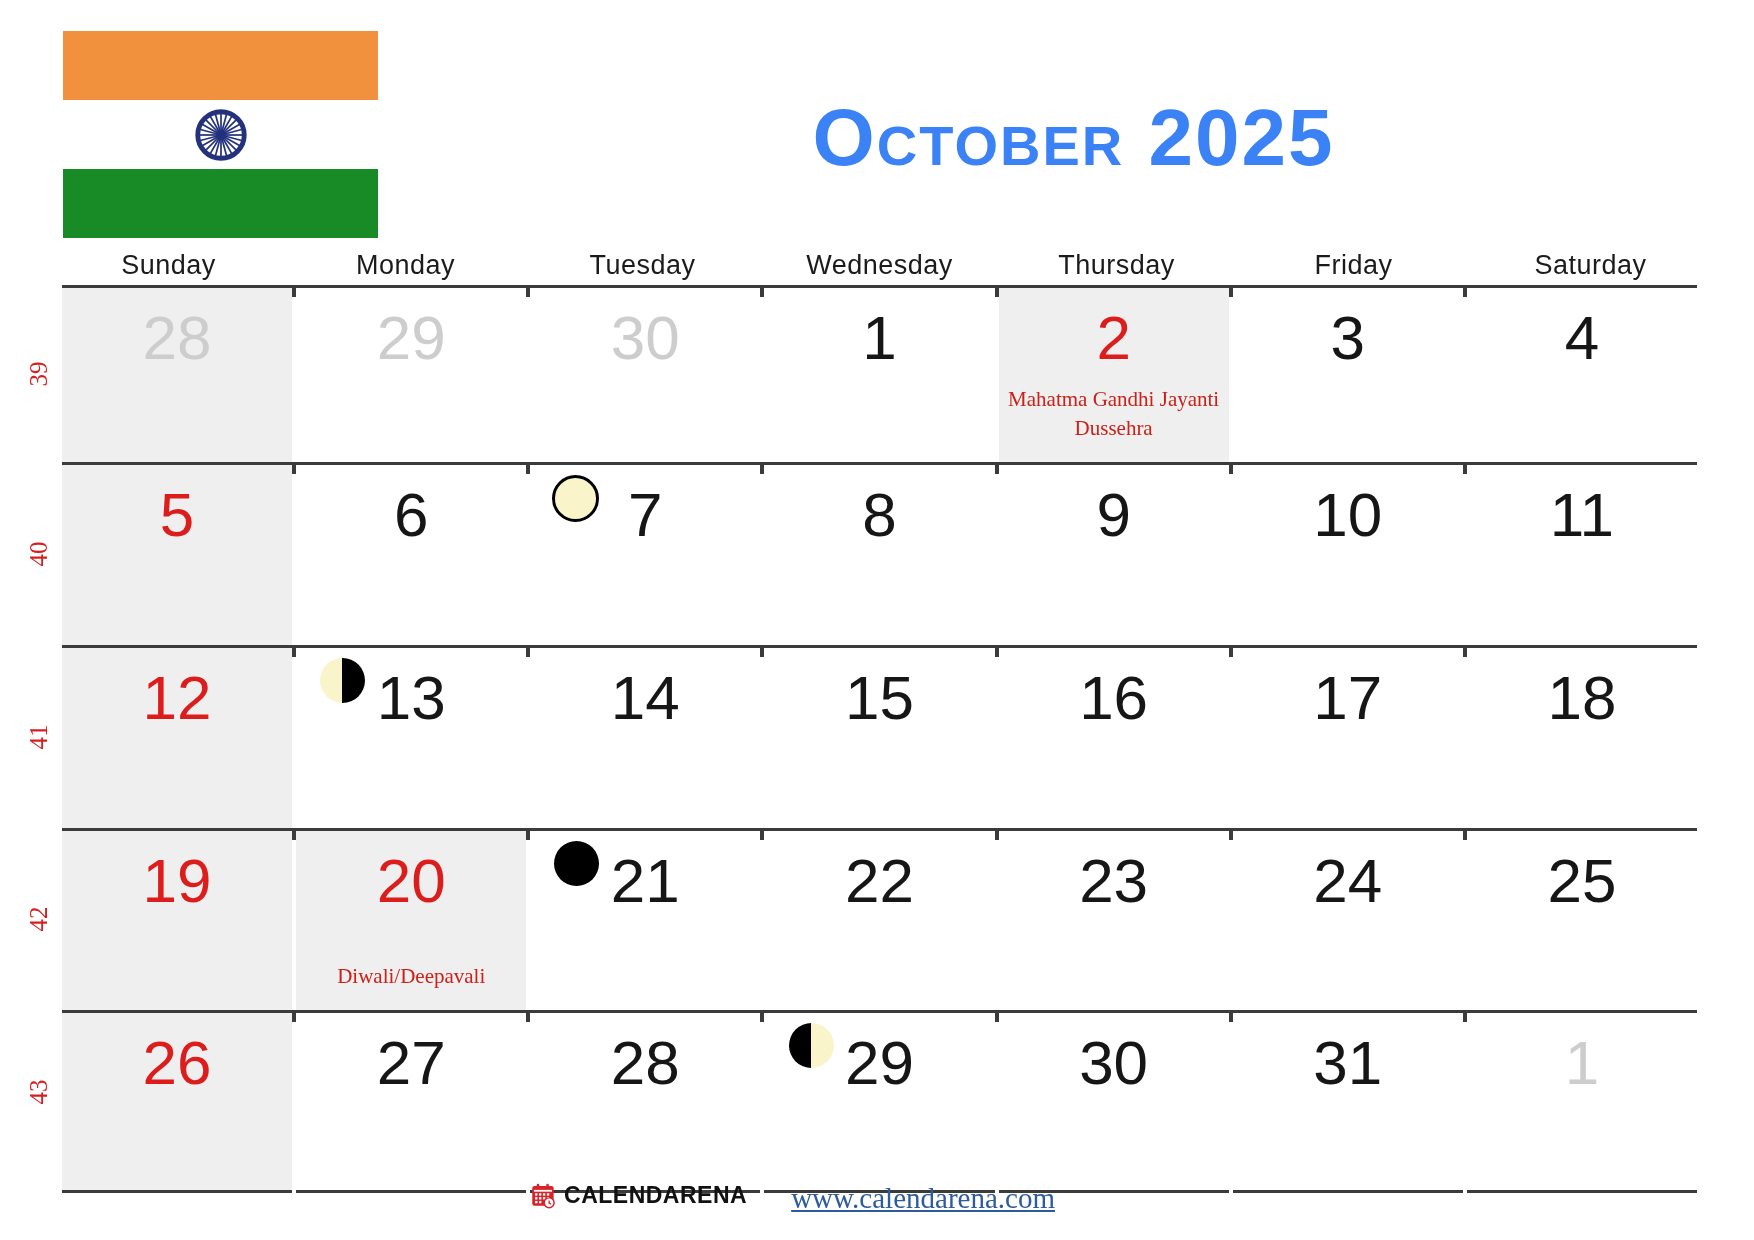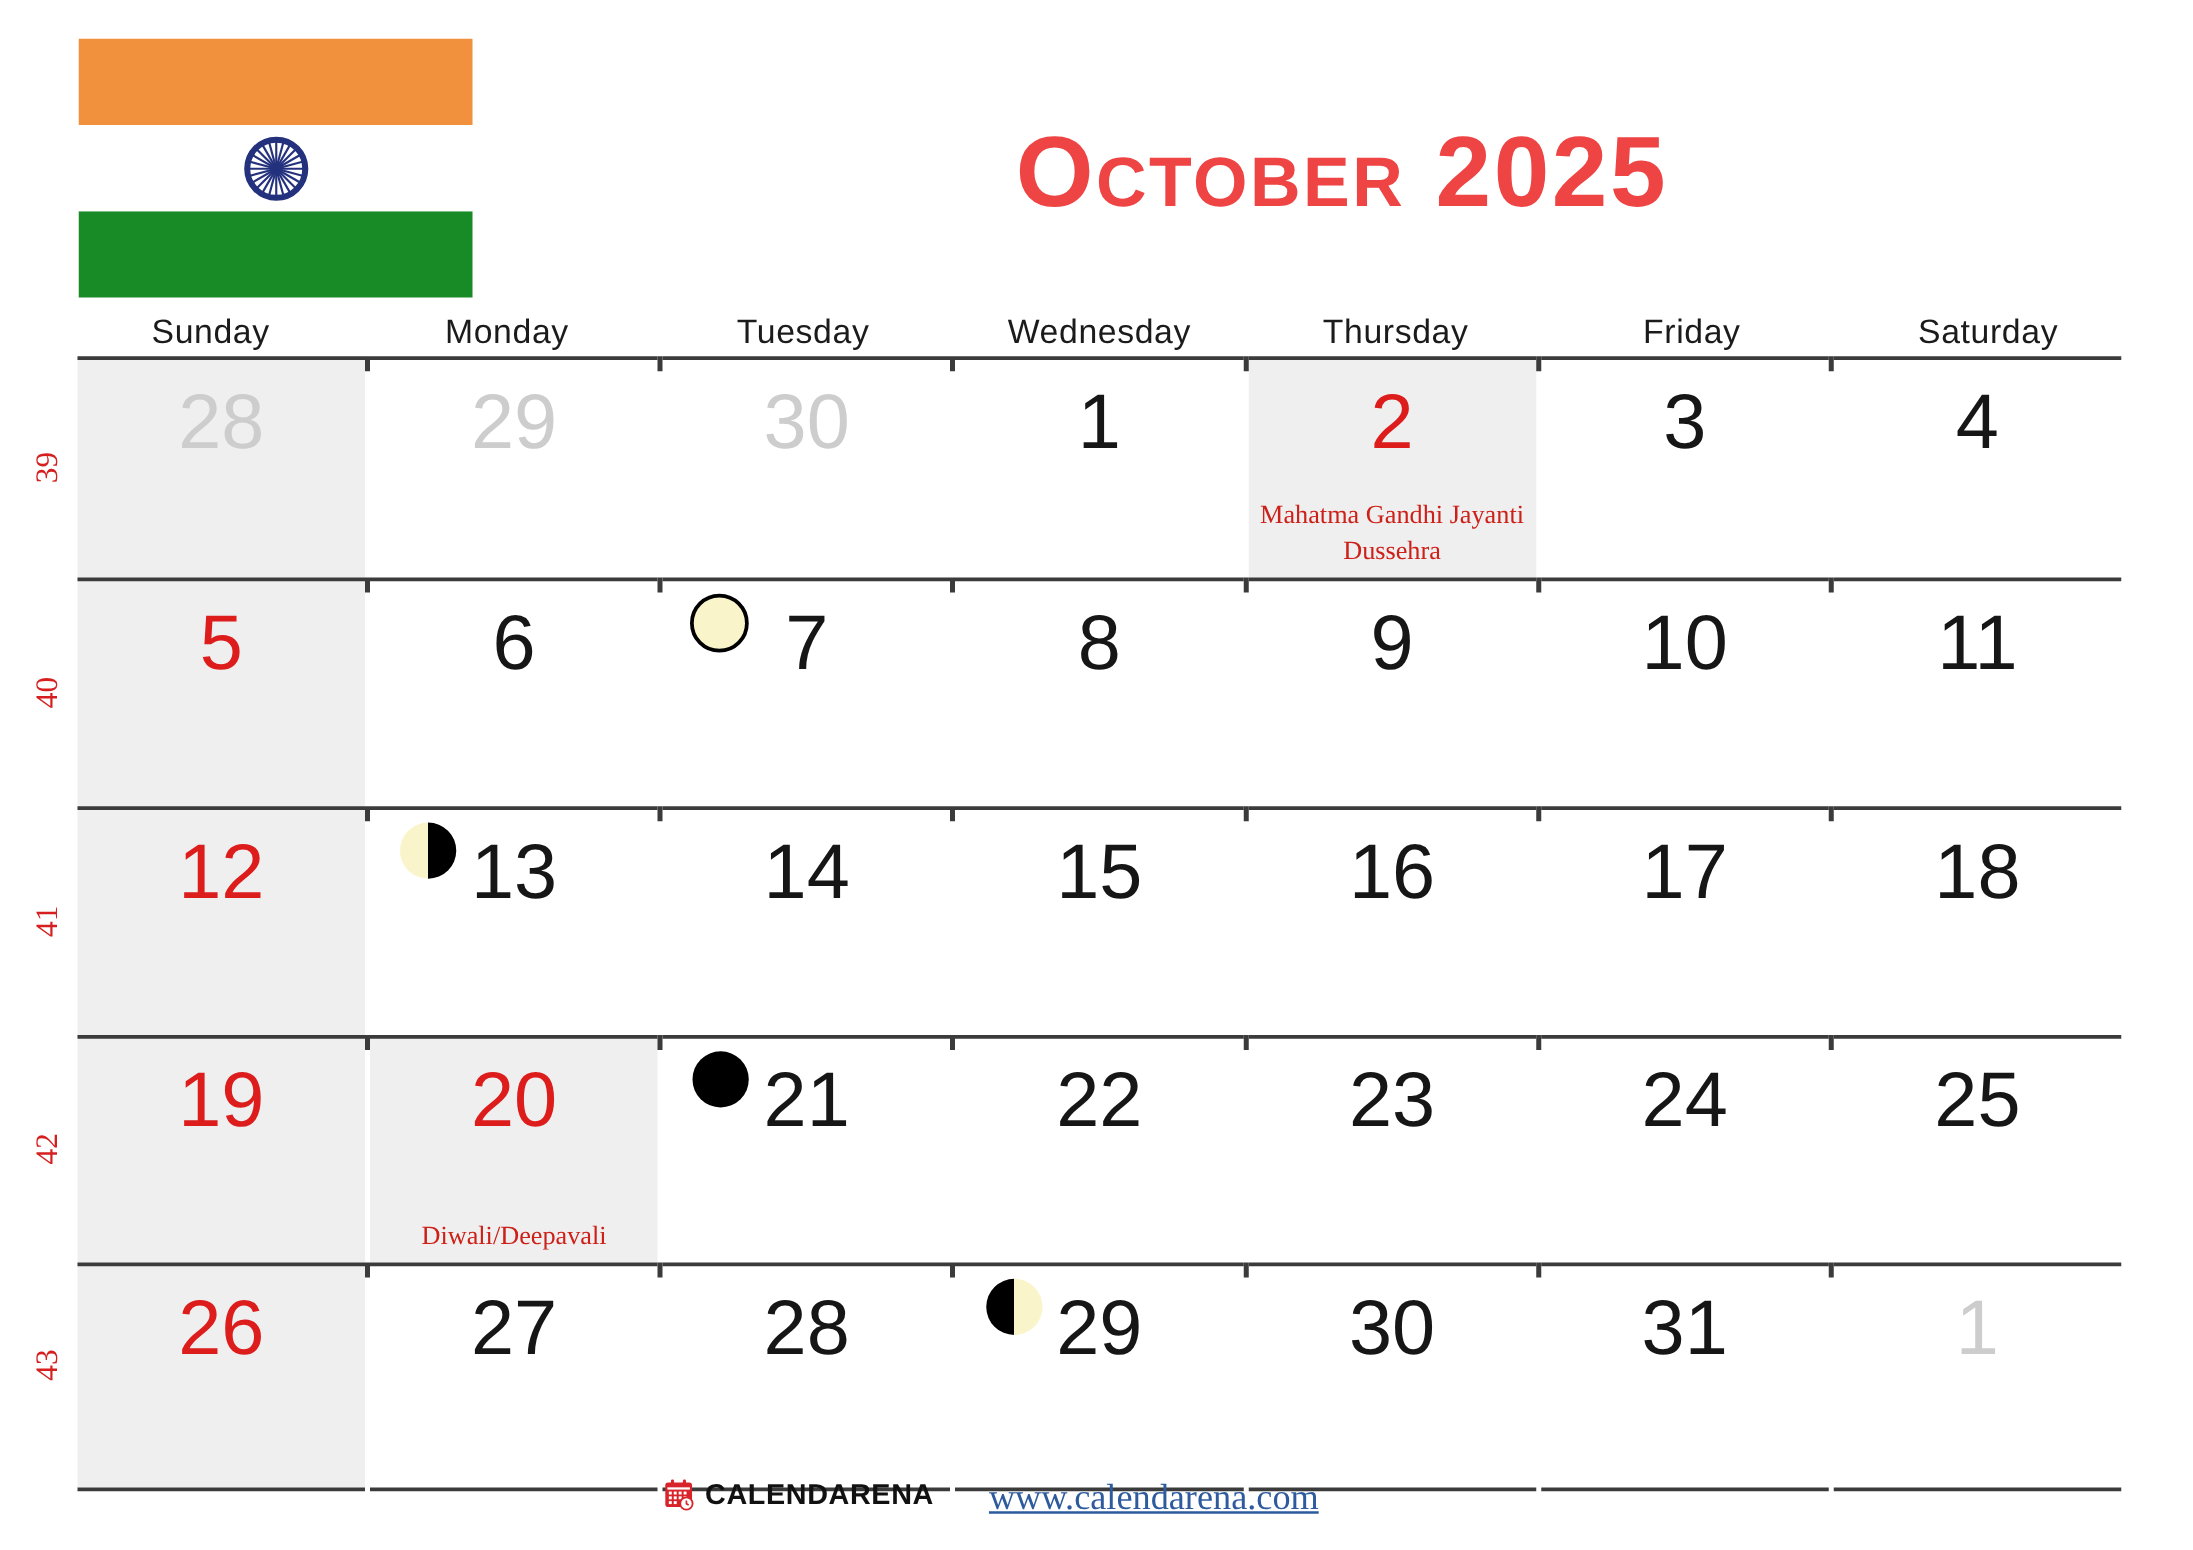--- a/index.html
+++ b/index.html
@@ -10,21 +10,21 @@
   
   .flag{position:absolute;left:63px;top:31px;width:315px;height:207px;}
   .flag .stripe{width:100%;height:69px;}
   .stripe.saffron{background:#F2913D;}
   .stripe.white{background:#ffffff;position:relative;}
   .stripe.green{background:#188A26;}
   .chakra{position:absolute;left:50%;top:50%;transform:translate(-50%,-50%);width:54px;height:54px;}
   
   .title{
     position:absolute;left:413px;right:20px;top:98px;text-align:center;
-    font-size:80px;font-weight:700;color:#ef4444;letter-spacing:2px;
+    font-size:80px;font-weight:700;color:#3b82f6;letter-spacing:2px;
     font-variant:small-caps;line-height:1;
   }
   
   .cal{position:absolute;left:62px;top:250px;width:1635px;}
   .wk-head{display:grid;grid-template-columns:repeat(7,1fr);column-gap:4px;height:35px;gap:24px;}
   .wk-head .wd{text-align:center;font-size:27px;color:#1b1b1b;letter-spacing:.5px;}
   .row{display:grid;grid-template-columns:repeat(7,1fr);column-gap:4px;}
   .row.r0{height:177px;}
   .row.r1{height:183px;}
   .row.r2{height:183px;}
@@ -37,21 +37,21 @@
   }
   .rclose .cell::before{display:none;}
   .cell.shade{background:#EFEFEF;}
   .daynum{
     display:block;text-align:center;padding-top:14px;
     font-size:62px;line-height:1.15;color:#161616;font-weight:400;
   }
   .cell.red .daynum{color:#DD1C1C;}
   .cell.other .daynum{color:#CDCDCD;}
   .note{
-    position:absolute;left:0;right:0;bottom:8px;text-align:center;
+    position:absolute;left:0;right:0;bottom:20px;text-align:center;
     font-family:"Liberation Serif",serif;font-size:21px;line-height:1.35;
     color:#CC2018;white-space:pre-line;
   }
   
   .moon{
     position:absolute;top:10px;right:calc(50% + 46px);
     width:45px;height:45px;border-radius:50%;
   }
   .moon.full{background:#FAF4CB;border:3px solid #000;width:41px;height:41px;}
   .moon.lastq{background:linear-gradient(90deg,#FAF4CB 50%,#000 50%);}

